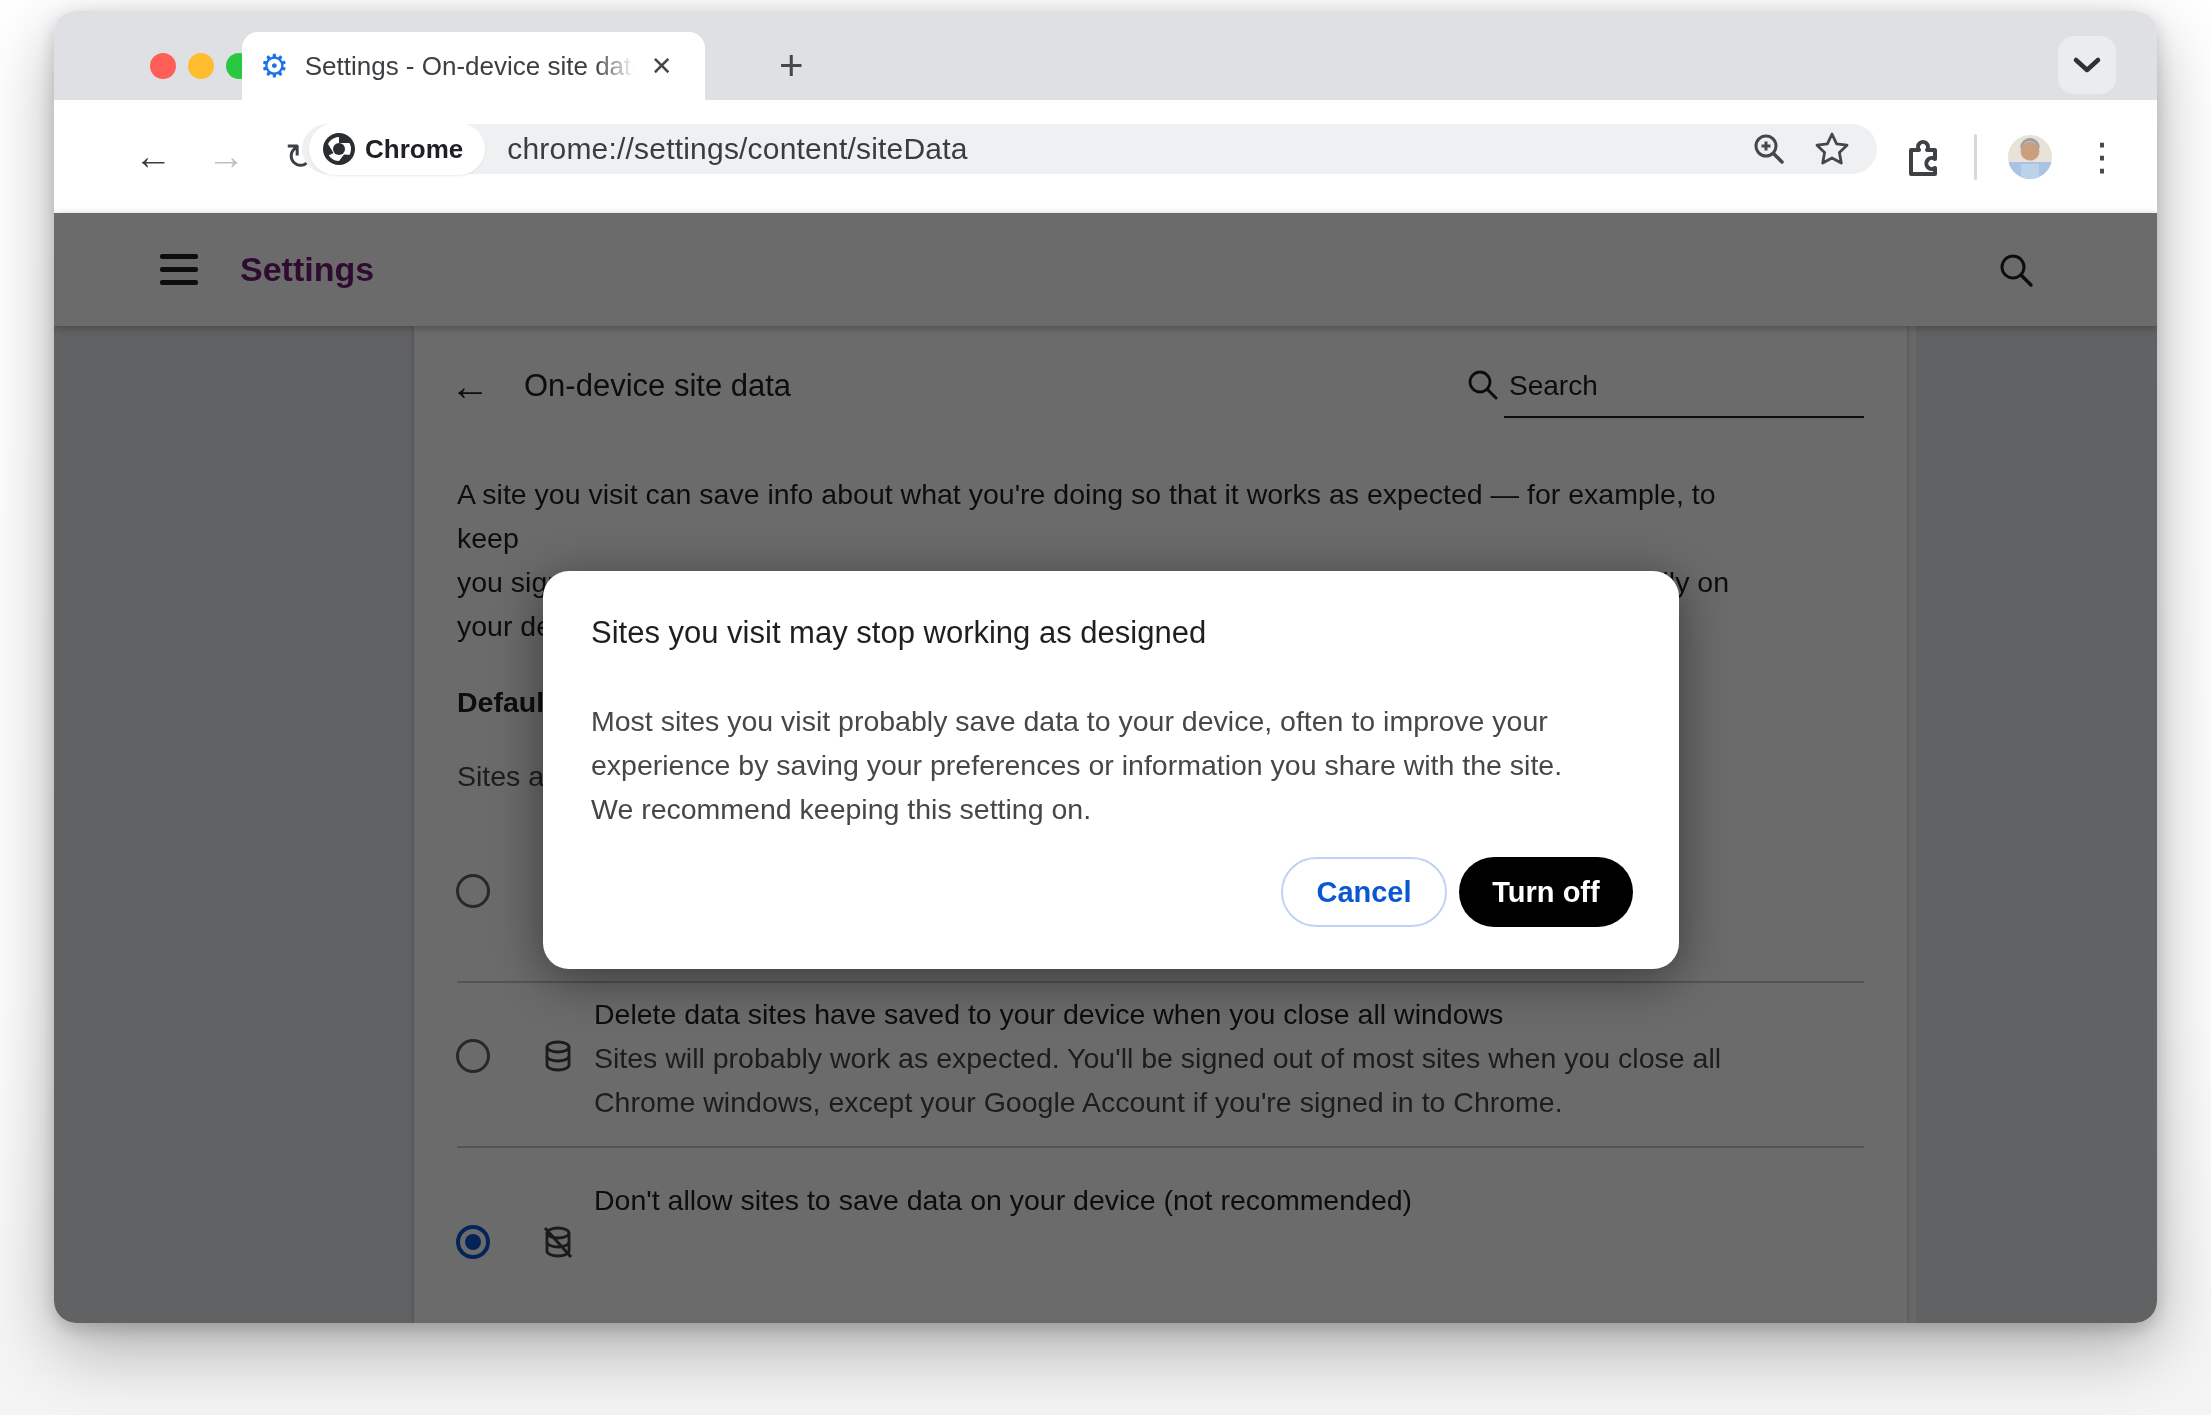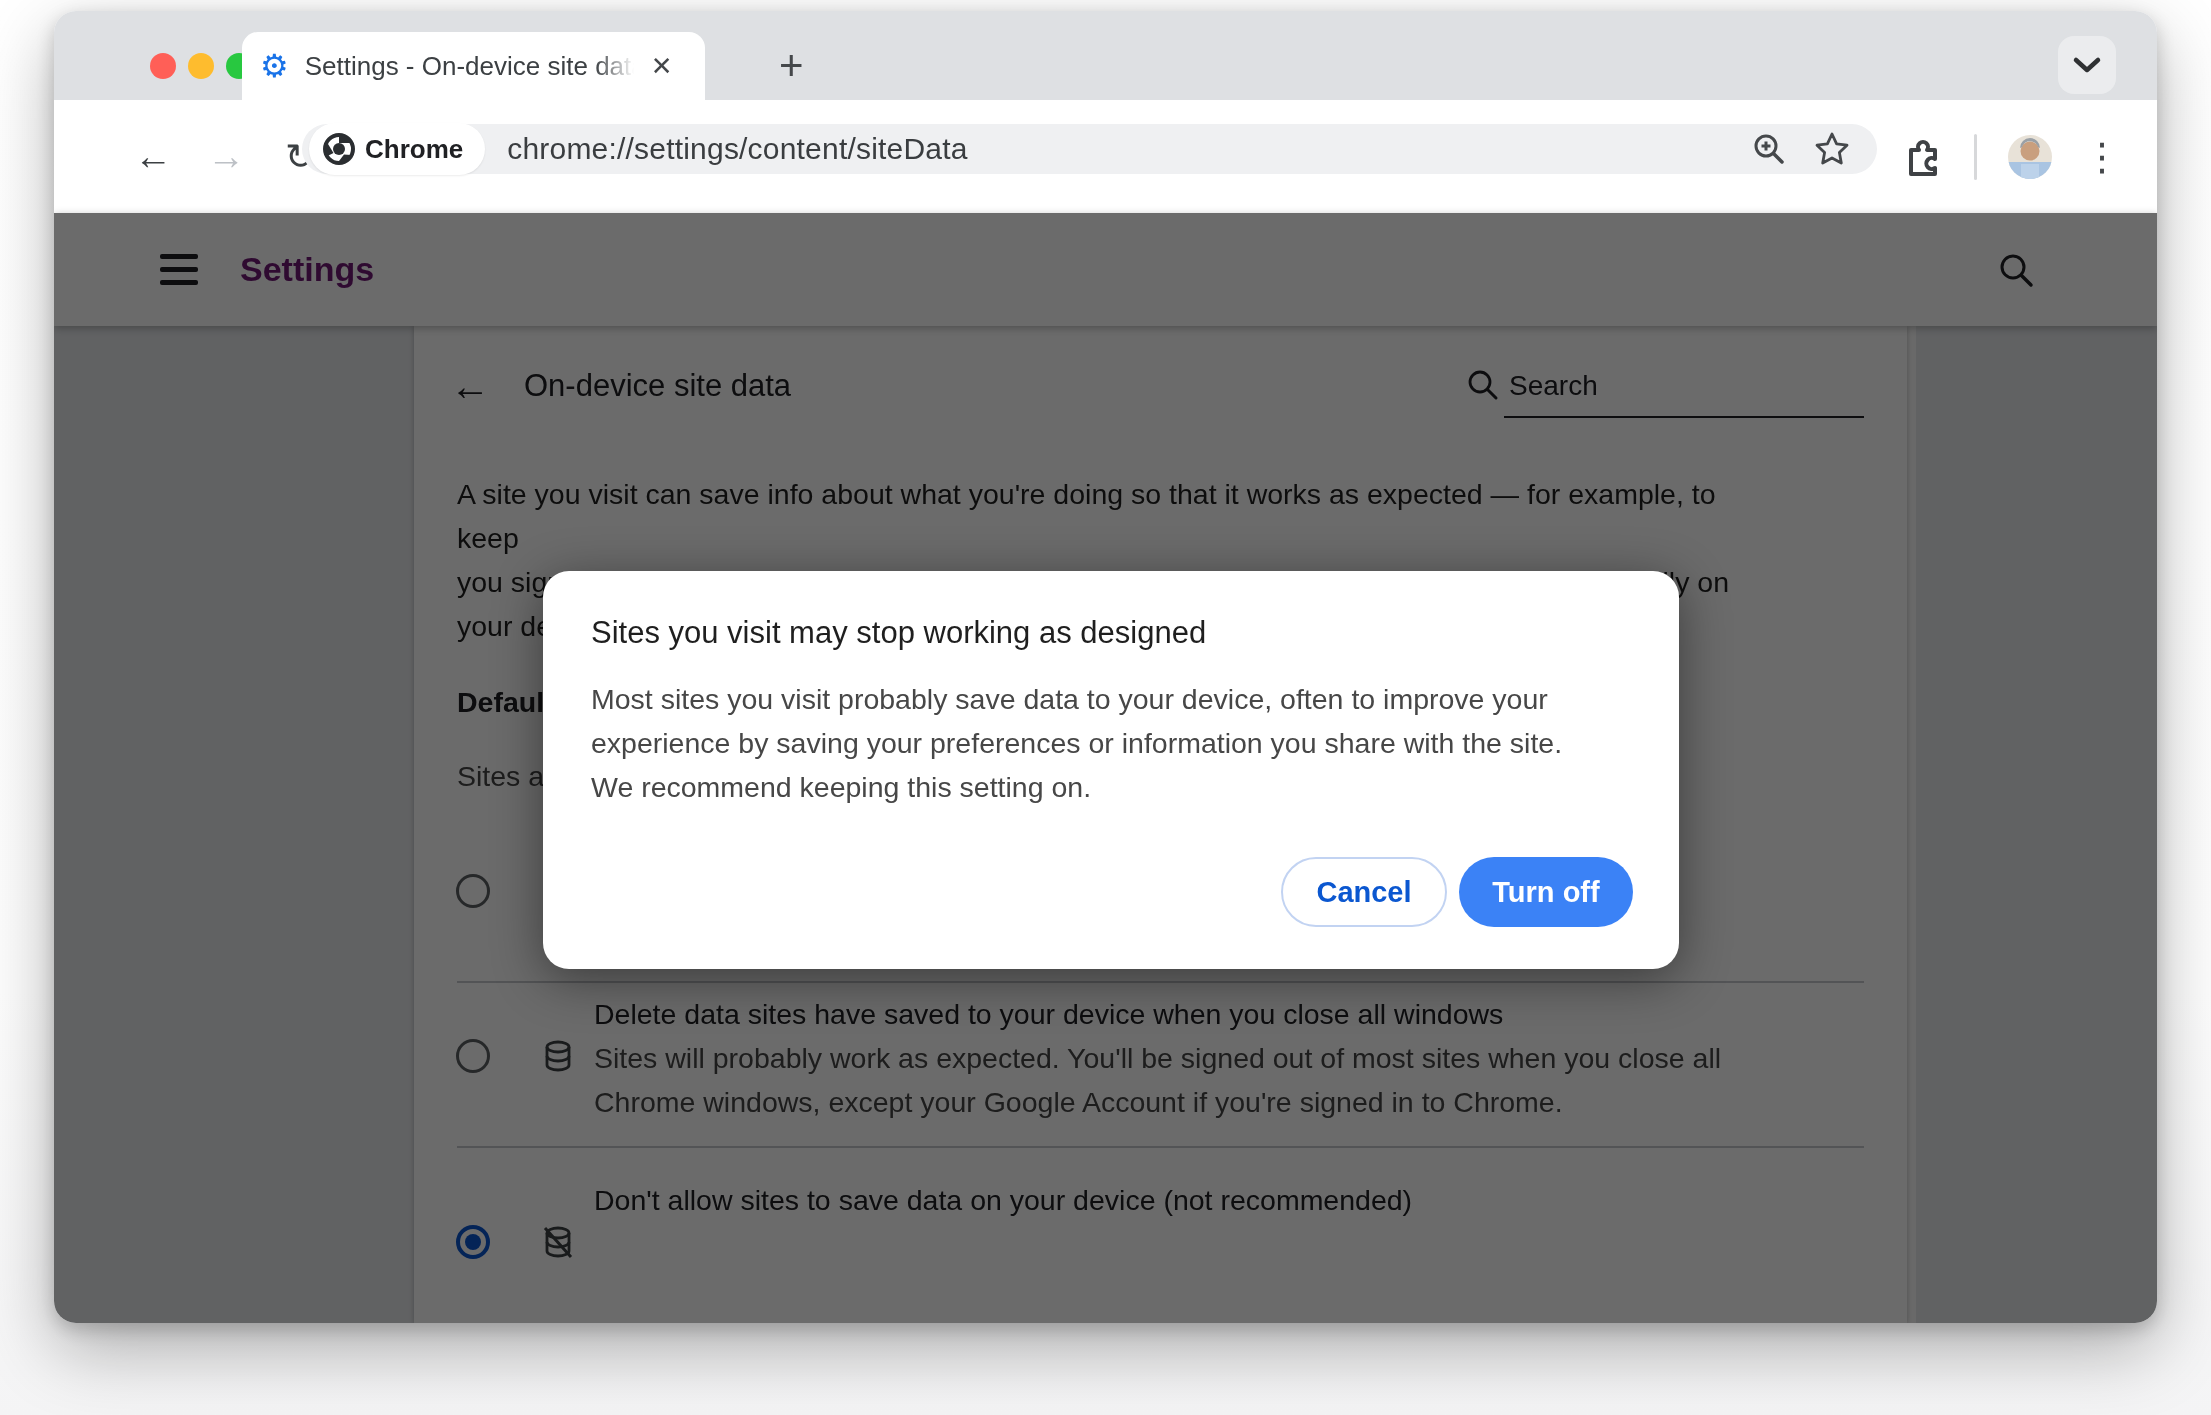--- a/index.html
+++ b/index.html
@@ -89,26 +89,26 @@
   .opt-title{font-size:28.5px;line-height:44px;color:#202124;}
   .opt-sub{font-size:28.5px;line-height:44px;color:#474747;white-space:pre-line;}
   .divider{position:absolute;left:43px;width:1407px;height:1.5px;background:#c7c9cc;}
   .scrim{position:absolute;left:0;top:0;width:100%;height:100%;background:rgba(0,0,0,.58);z-index:5;}
   
   .dialog{
     position:absolute;left:489px;top:358px;width:1136px;height:398px;background:#fff;border-radius:26px;
     box-shadow:0 10px 50px rgba(0,0,0,.45);z-index:10;box-sizing:border-box;padding:44px 48px;
   }
   .dlg-title{font-size:31px;color:#1f1f1f;}
-  .dlg-body{margin-top:26px;font-size:28.5px;line-height:44px;color:#474747;white-space:pre-line;}
+  .dlg-body{margin-top:48px;font-size:28.5px;line-height:44px;color:#474747;white-space:pre-line;}
   .dlg-actions{position:absolute;right:46px;bottom:42px;display:flex;gap:12px;}
   .btn{height:70px;border-radius:36px;display:flex;align-items:center;justify-content:center;
     font-size:29px;font-weight:700;box-sizing:border-box;font-family:"Liberation Sans",sans-serif;}
   .btn-cancel{width:166px;background:#fff;border:2px solid #c2d3f2;color:#0b57d0;}
-  .btn-primary{width:174px;background:#3b82f6;border:none;color:#fff;}
+  .btn-primary{width:174px;background:#000000;border:none;color:#fff;}
   svg{display:block;}
 </style>
 </head>
 <body>
 
 <div class="window">
 
   <div class="tabstrip">
     <div class="traffic t-red"></div>
     <div class="traffic t-yellow"></div>

